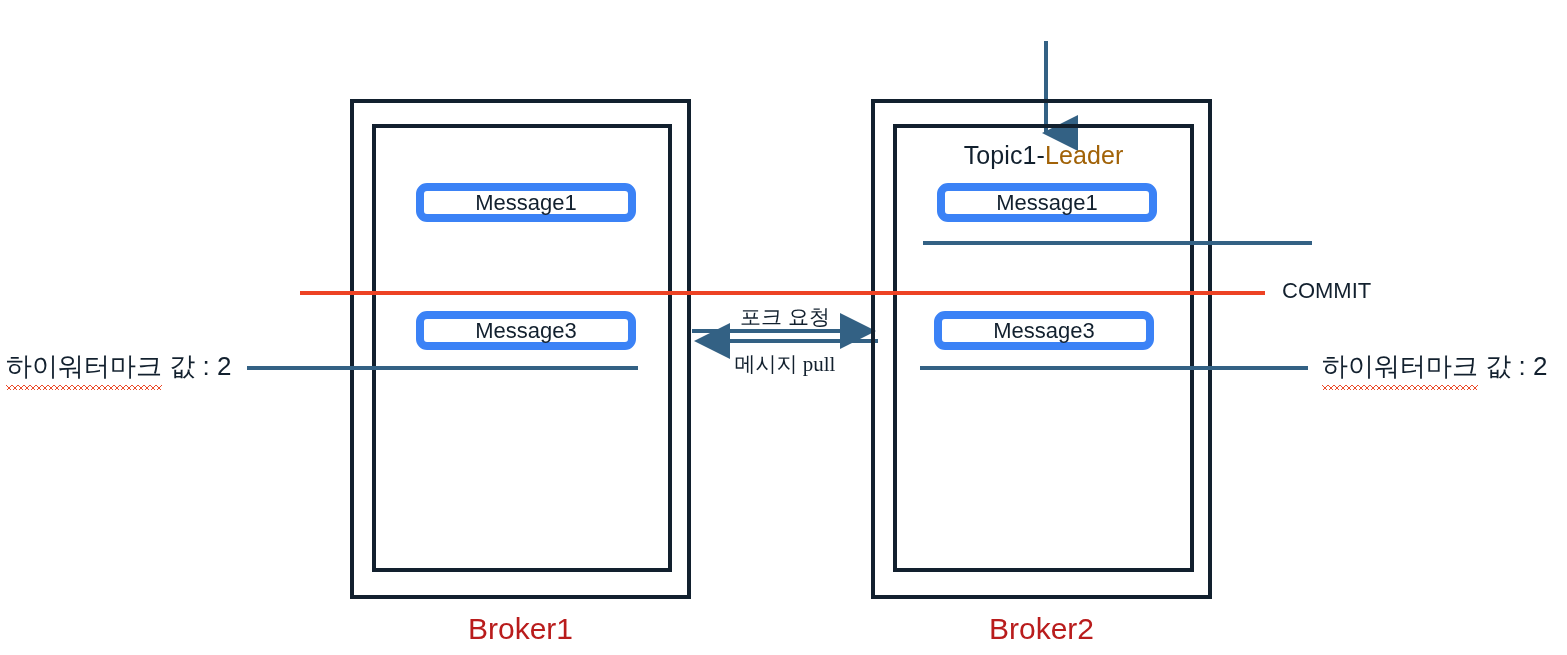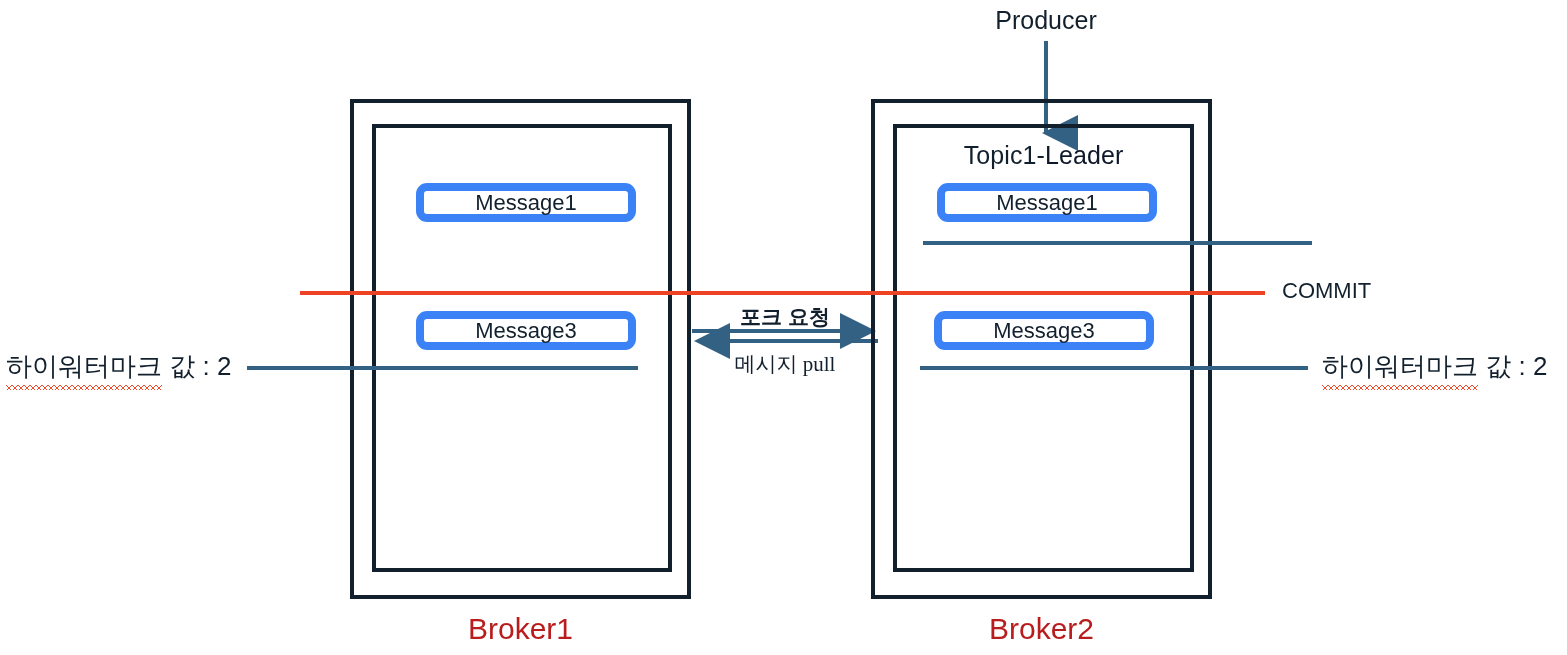--- a/index.html
+++ b/index.html
@@ -32,21 +32,21 @@
 
   
   .topic-title {
     position: absolute;
     text-align: center;
     font-size: 25px;
     color: #12202e;
     white-space: nowrap;
     letter-spacing: 0.1px;
   }
-  .topic-title .leader-accent { color: #0f172a; }
+  .topic-title .leader-accent { color: #a16207; }
 
   
   .msg-box {
     position: absolute;
     border: 8px solid #3b82f6;
     border-radius: 11px;
     box-sizing: border-box;
     display: flex;
     align-items: center;
     justify-content: center;
@@ -166,25 +166,22 @@
   </div>
 
   <div class="msg-box" style="left:934px; top:311px; width:220px; height:39px;">
     <span>Message3</span>
   </div>
 
   <div class="broker-caption" style="left:871px; top:612px; width:341px;">
     <span>Broker2</span>
   </div>
 
-  <div class="label producer-label" style="left:946px; top:6px; width:200px; text-align:center;">
-    <span>Producer</span>
-  </div>
-
-  <div class="label mid-label" style="left:690px; top:303px; width:190px; text-align:center;font-weight:bold;">
+
+  <div class="label mid-label" style="left:690px; top:303px; width:190px; text-align:center;">
     <span>포크 요청</span>
   </div>
   <div class="label mid-label" style="left:690px; top:350px; width:190px; text-align:center;font-family:Liberation Serif, serif;">
     <span>메시지 pull</span>
   </div>
 
   <div class="hline steel" style="left:923px; top:241px; width:389px;"></div>
 
   <div class="hline commit" style="left:300px; top:291px; width:965px;"></div>
   <div class="label commit-label" style="left:1282px; top:278px;">

